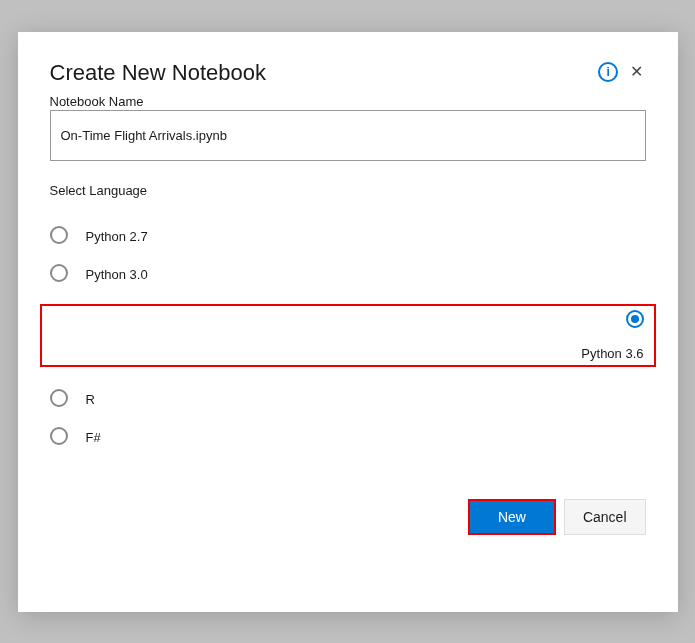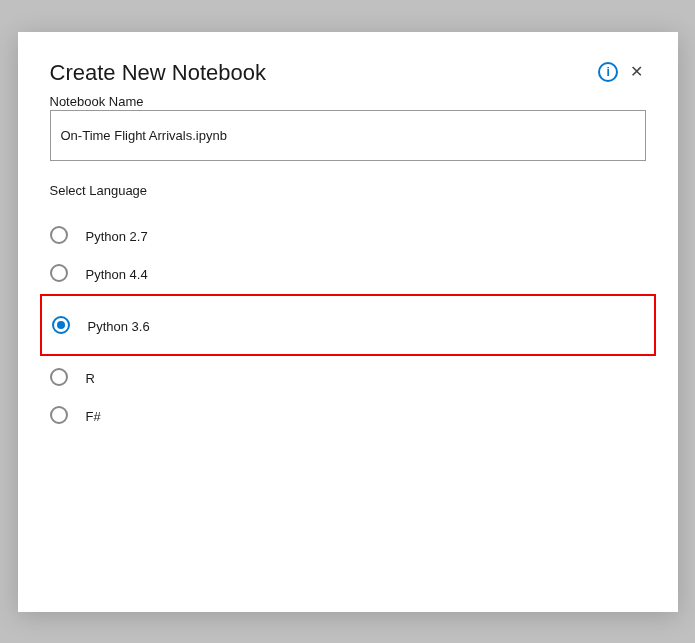--- a/index.html
+++ b/index.html
@@ -122,22 +122,23 @@
     .radio-item {
       display: flex;
       align-items: flex-end;
       gap: 18px;
       padding: 10px 0;
       cursor: pointer;
     }
 
     .radio-item.selected {
       border: 2px solid #e00;
-      padding: 20px 10px;
-      margin: 2px -10px;
+      padding: 4px 10px;
+      margin: 12px -10px;
+      flex-direction: column;
     }
 
     .radio-input {
       appearance: none;
       -webkit-appearance: none;
       width: 18px;
       height: 18px;
       border-radius: 50%;
       border: 2px solid #888;
       outline: none;
@@ -221,35 +222,39 @@
 
     <div class="radio-group">
 
       <label class="radio-item">
         <input class="radio-input" type="radio" name="language" style="">
         <span class="radio-label">Python 2.7</span>
       </label>
 
       <label class="radio-item">
         <input class="radio-input" type="radio" name="language" style="">
-        <span class="radio-label">Python 4.4</span>
+        <span class="radio-label">Python 3.0</span>
       </label>
 
       <label class="radio-item selected">
         <input class="radio-input" type="radio" name="language" checked="" style="">
         <span class="radio-label">Python 3.6</span>
       </label>
 
       <label class="radio-item">
         <input class="radio-input" type="radio" name="language" style="">
         <span class="radio-label">R</span>
       </label>
 
       <label class="radio-item">
         <input class="radio-input" type="radio" name="language" style="">
         <span class="radio-label">F#</span>
       </label>
 
     </div>
 
+    <div class="dialog-footer">
+      <button class="btn-new">New</button>
+      <button class="btn-cancel">Cancel</button>
+    </div>
 
   </div>
 </div>
 
 </body></html>

